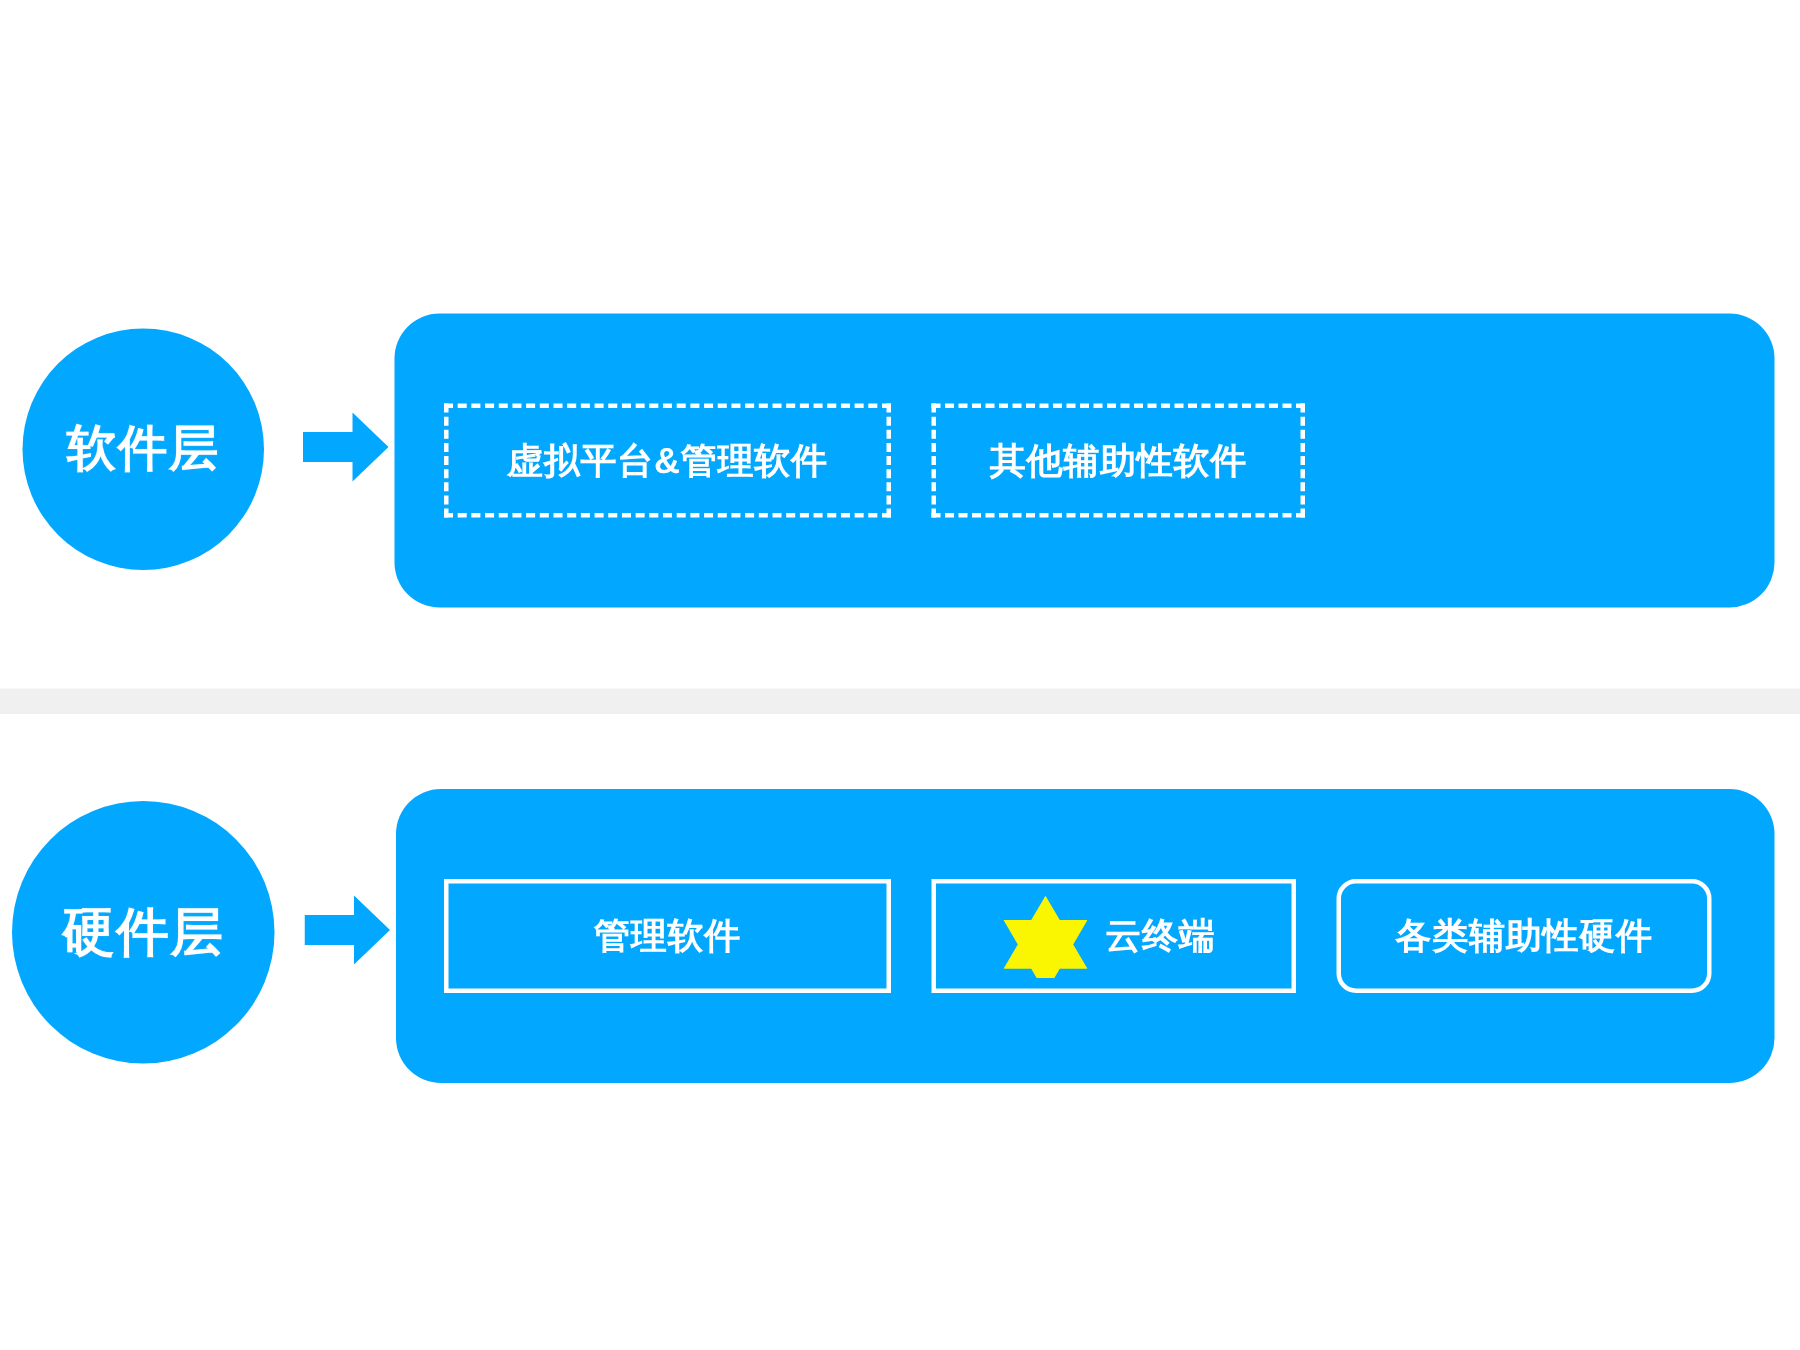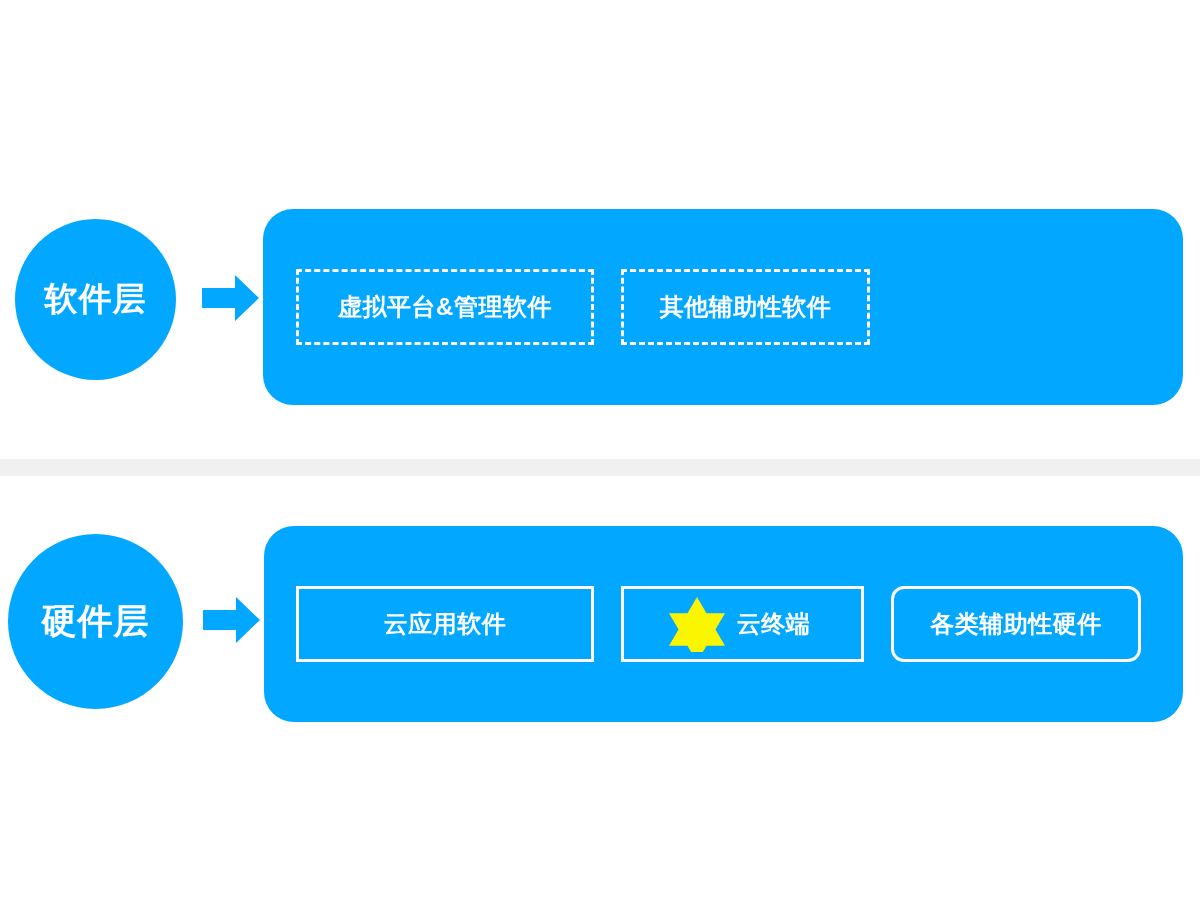--- a/index.html
+++ b/index.html
@@ -183,21 +183,21 @@
   </div>
 
   <svg class="arrow" style="left:203px; top:553px;" viewBox="0 0 57 46">
     <polygon points="0,13 33,13 33,0 57,23 33,46 33,33 0,33" fill="#02a8ff"></polygon>
   </svg>
 
   <div class="panel panel-hardware">
     <div class="panel-row">
 
       <div class="chip chip-solid hw-0">
-        <span class="chip-inner">云应用软件</span>
+        <span class="chip-inner">管理软件</span>
       </div>
 
       <div class="chip chip-solid hw-1">
         <span class="chip-inner">
           <svg class="star-icon" viewBox="0 0 100 100">
             <polygon points="50,2 67,31 100,31 83,60 100,89 67,89 50,118 33,89 0,89 17,60 0,31 33,31" fill="#faf500"></polygon>
           </svg>
           <span>云终端</span>
         </span>
       </div>

